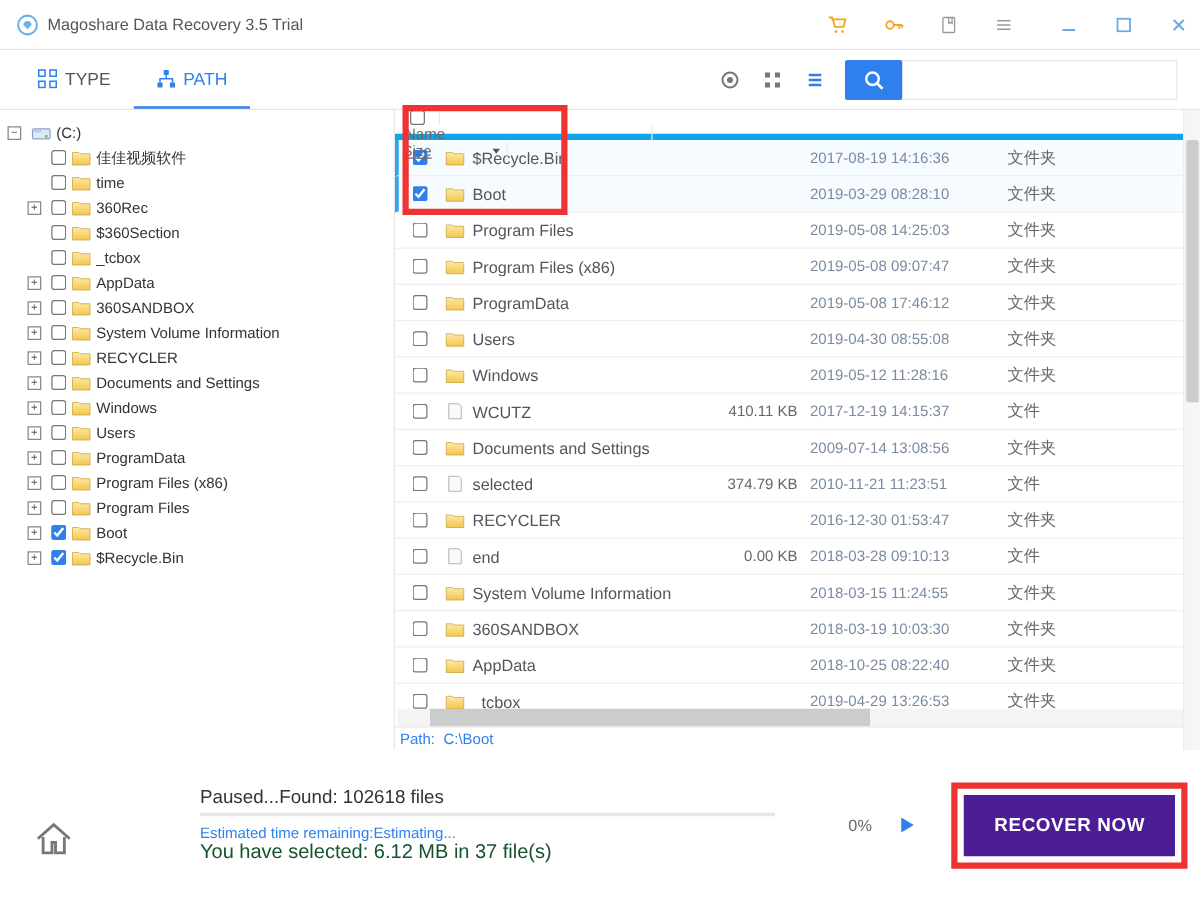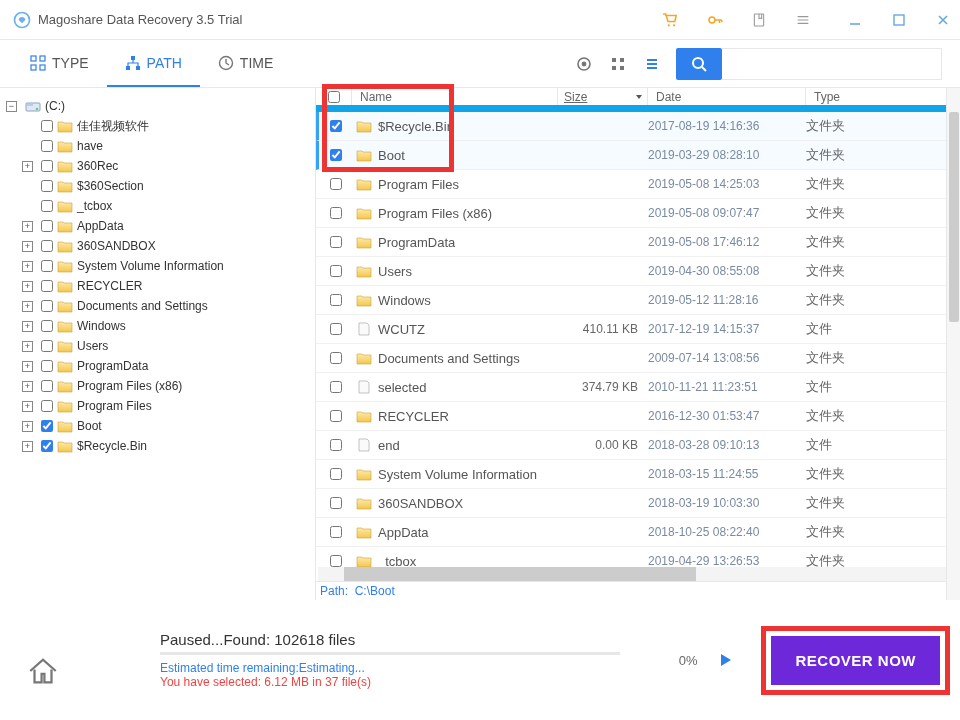--- a/index.html
+++ b/index.html
@@ -106,22 +106,22 @@
   }
   .highlight-box {
     position:absolute;
     border: 5px solid #e33;
     pointer-events:none;
     z-index:50;
   }
   .cols {
     height: 24px;
     display:flex;
-    border-bottom: 7px solid #0ea5e9;
-    font-size:12px; color:#666;
+    border-bottom: 5px solid #0ea5e9;
+    font-size:12px; color:#666;flex-direction:column;
   }
   .col { display:flex; align-items:center; padding-left:8px; border-right:1px solid #e7e7e7; }
   .col-cb { width:36px; justify-content:center; padding:0; }
   .col-name { width: 206px; }
   .col-size { width: 90px; justify-content:flex-end; padding-right:18px; }
   .col-date { width: 158px; }
   .col-type { flex:1; }
   .rows { flex:1; overflow:auto; }
   .row {
     height: 29px;
@@ -151,25 +151,25 @@
     padding: 0 20px;
     gap: 16px;
     position:relative;
   }
   .home-ic { width:34px; height:34px; cursor:pointer; }
   .status { flex:1; padding-left: 140px; }
   .status .l1 { font-size:15px; color:#333; margin-bottom:4px; }
   .status .pbar { width: 460px; height:3px; background:#e7e7e7; position:relative; margin-bottom:6px; }
   .status .pbar::after { content:""; position:absolute; left:0; top:0; height:100%; width:0%; background:#2f80ed; }
   .status .l2 { font-size:12px; color:#2f80ed; }
-  .status .l3 { font-size:12px; color:#ef4444; }
+  .status .l3 { font-size:16px; color:#14532d; }
   .pct { font-size:13px; color:#666; margin-right:4px; }
   .play-ic { cursor:pointer; }
   .recover-btn {
-    background:#6d28d9;
+    background:#4c1d95;
     color:#fff;
     font-weight:bold;
     font-size:15px;
     letter-spacing:0.5px;
     padding: 16px 24px;
     cursor:pointer;
     white-space:nowrap;
   }
   .red-outline { position:absolute; border:5px solid #e33; pointer-events:none; }
 </style>
@@ -264,27 +264,20 @@
   </div>
   <div class="tab active">
     <svg width="16" height="16" viewBox="0 0 16 16">
         <rect x="6" y="1" width="4" height="4" fill="#2f80ed"></rect>
         <rect x="1" y="11" width="4" height="4" fill="#2f80ed"></rect>
         <rect x="11" y="11" width="4" height="4" fill="#2f80ed"></rect>
         <path d="M8 5v3M8 8H3v3M8 8h5v3" stroke="#2f80ed" stroke-width="1.2" fill="none"></path>
       </svg>
     <span>PATH</span>
   </div>
-  <div class="tab">
-    <svg width="16" height="16" viewBox="0 0 16 16">
-        <circle cx="8" cy="8" r="6.5" fill="none" stroke="#777" stroke-width="1.4"></circle>
-        <path d="M8 4v4l3 2" stroke="#777" stroke-width="1.4" fill="none"></path>
-      </svg>
-    <span>TIME</span>
-  </div>
   <div class="tabbar-spacer"></div>
   <div class="tabbar-right">
     <span class="tr-icon">
         <svg width="18" height="18" viewBox="0 0 18 18">
           <circle cx="9" cy="9" r="6" fill="none" stroke="#777" stroke-width="1.6"></circle>
           <circle cx="9" cy="9" r="2.4" fill="#777"></circle>
         </svg>
       </span>
     <span class="tr-icon">
         <svg width="16" height="16" viewBox="0 0 16 16">
@@ -330,21 +323,21 @@
             <use href="#folder"></use>
           </svg>
           <span class="tree-label">佳佳视频软件</span>
         </div>
         <div class="tree-row" style="padding-left: 16px;">
           <span class="exp-blank"></span>
           <input type="checkbox" class="tree-cb" style="">
           <svg class="tree-icon" viewBox="0 0 16 14">
             <use href="#folder"></use>
           </svg>
-          <span class="tree-label">have</span>
+          <span class="tree-label">time</span>
         </div>
         <div class="tree-row" style="padding-left: 16px;">
           <span class="exp">+</span>
           <input type="checkbox" class="tree-cb" style="">
           <svg class="tree-icon" viewBox="0 0 16 14">
             <use href="#folder"></use>
           </svg>
           <span class="tree-label">360Rec</span>
         </div>
         <div class="tree-row" style="padding-left: 16px;">

